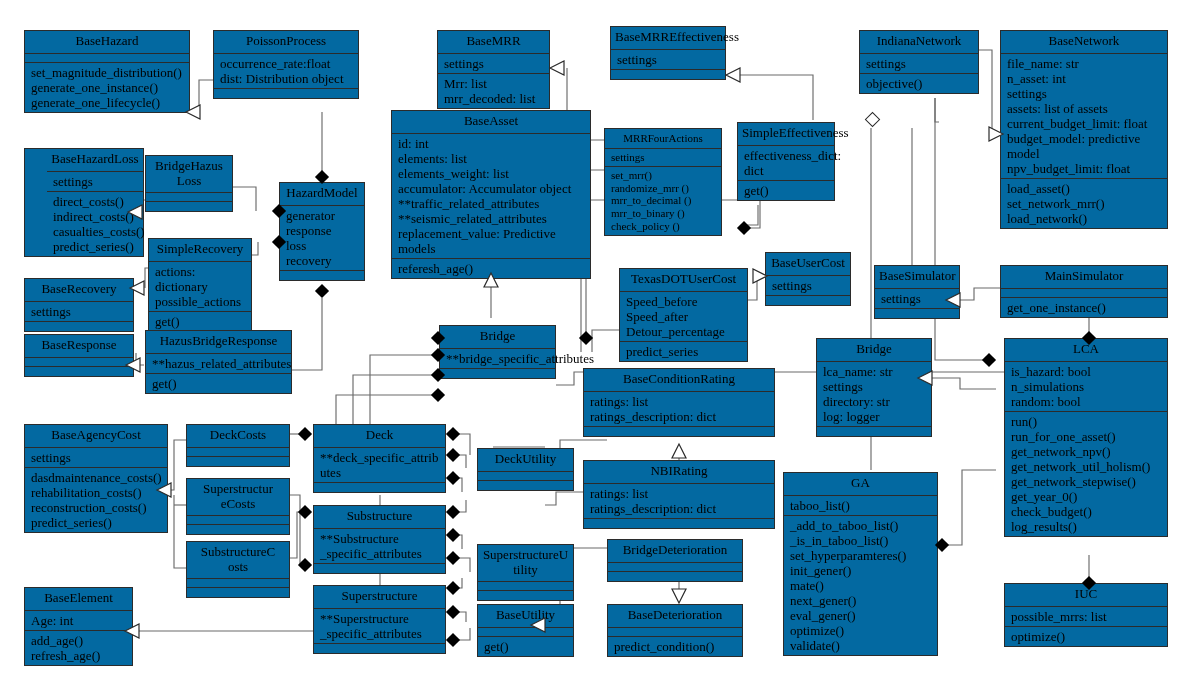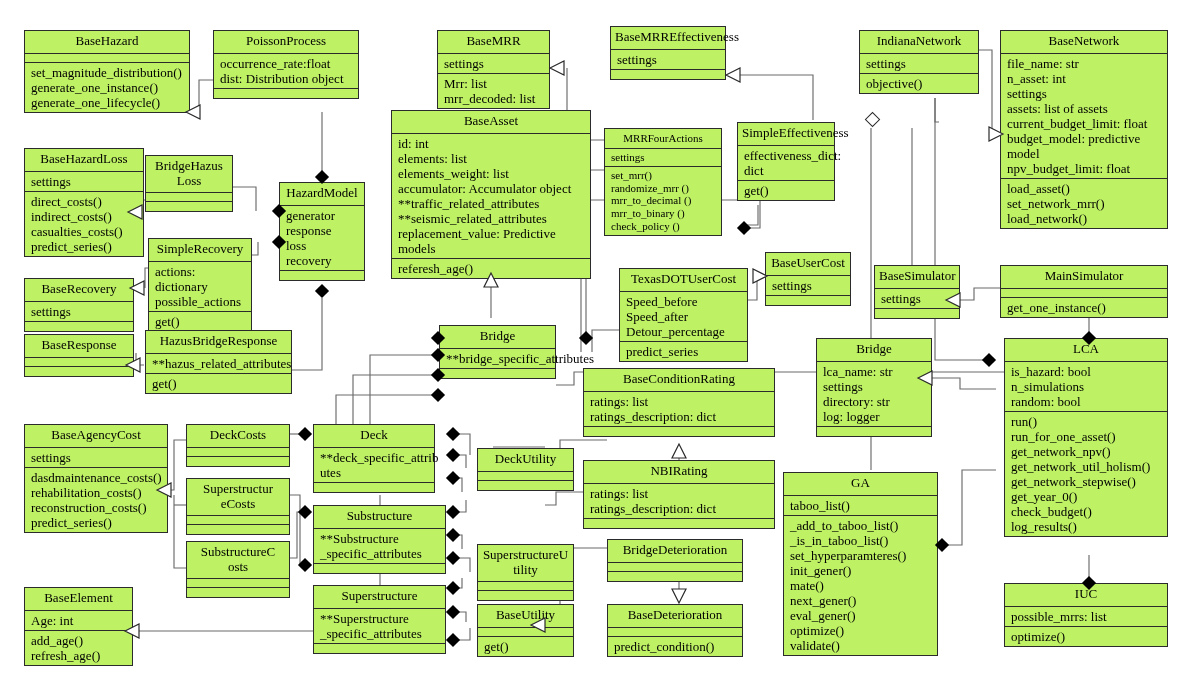--- a/index.html
+++ b/index.html
@@ -14,21 +14,21 @@
     width:1195px;
     height:683px;
     overflow:hidden;
     background:#fff;
   }
   
   .cls{
     position:absolute;
     box-sizing:border-box;
     border:1.6px solid #2b2b2b;
-    background:#bef264;
+    background:#0369a1;
     z-index:5;
   }
   .cls .sec{
     box-sizing:border-box;
     border-bottom:1.6px solid #2b2b2b;
     padding:2px 5px 2px 6px;
   }
   .cls .sec:last-child{border-bottom:none;}
   .cls .name{
     text-align:center;
@@ -328,21 +328,21 @@
         <div class="row">budget_model: predictive model</div>
         <div class="row">npv_budget_limit: float</div>
       </div>
       <div class="sec ops">
         <div class="row">load_asset()</div>
         <div class="row">set_network_mrr()</div>
         <div class="row">load_network()</div>
       </div>
     </div>
 
-  <div class="cls" style="left:24px;top:148px;width:120px;font-size:13px;">
+  <div class="cls" style="left:24px;top:148px;width:120px;font-size:13px;padding-left:22px;">
       <div class="sec name">BaseHazardLoss</div>
       <div class="sec attrs">
         <div class="row">settings</div>
       </div>
       <div class="sec ops">
         <div class="row">direct_costs()</div>
         <div class="row">indirect_costs()</div>
         <div class="row">casualties_costs()</div>
         <div class="row">predict_series()</div>
       </div>
@@ -556,21 +556,21 @@
       <div class="sec attrs empty"></div>
       <div class="sec ops empty"></div>
     </div>
 
   <div class="cls" style="left:186px;top:541px;width:104px;font-size:13px;">
       <div class="sec name">SubstructureC osts</div>
       <div class="sec attrs empty"></div>
       <div class="sec ops empty"></div>
     </div>
 
-  <div class="cls" style="left:313px;top:424px;width:122px;font-size:13px;">
+  <div class="cls" style="left:313px;top:424px;width:133px;font-size:13px;">
       <div class="sec name">Deck</div>
       <div class="sec attrs">
         <div class="row">**deck_specific_attrib utes</div>
       </div>
       <div class="sec ops empty"></div>
     </div>
 
   <div class="cls" style="left:313px;top:505px;width:133px;font-size:13px;">
       <div class="sec name">Substructure</div>
       <div class="sec attrs">

